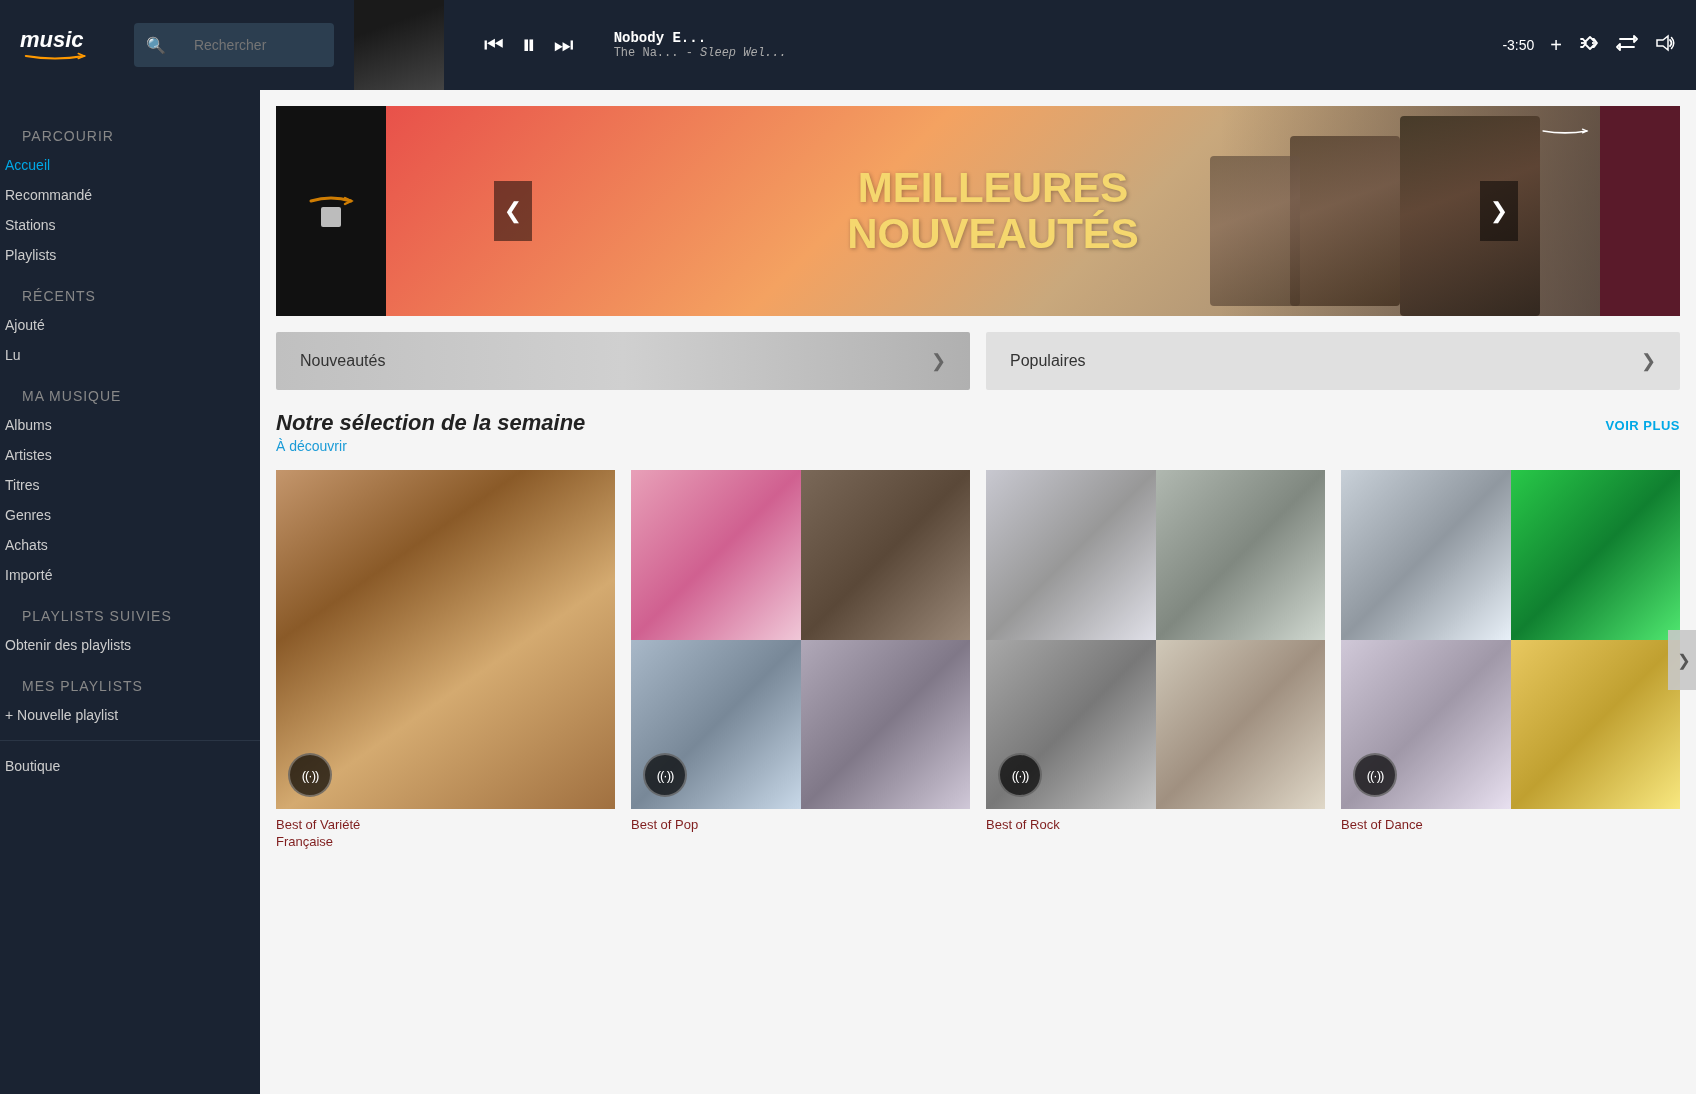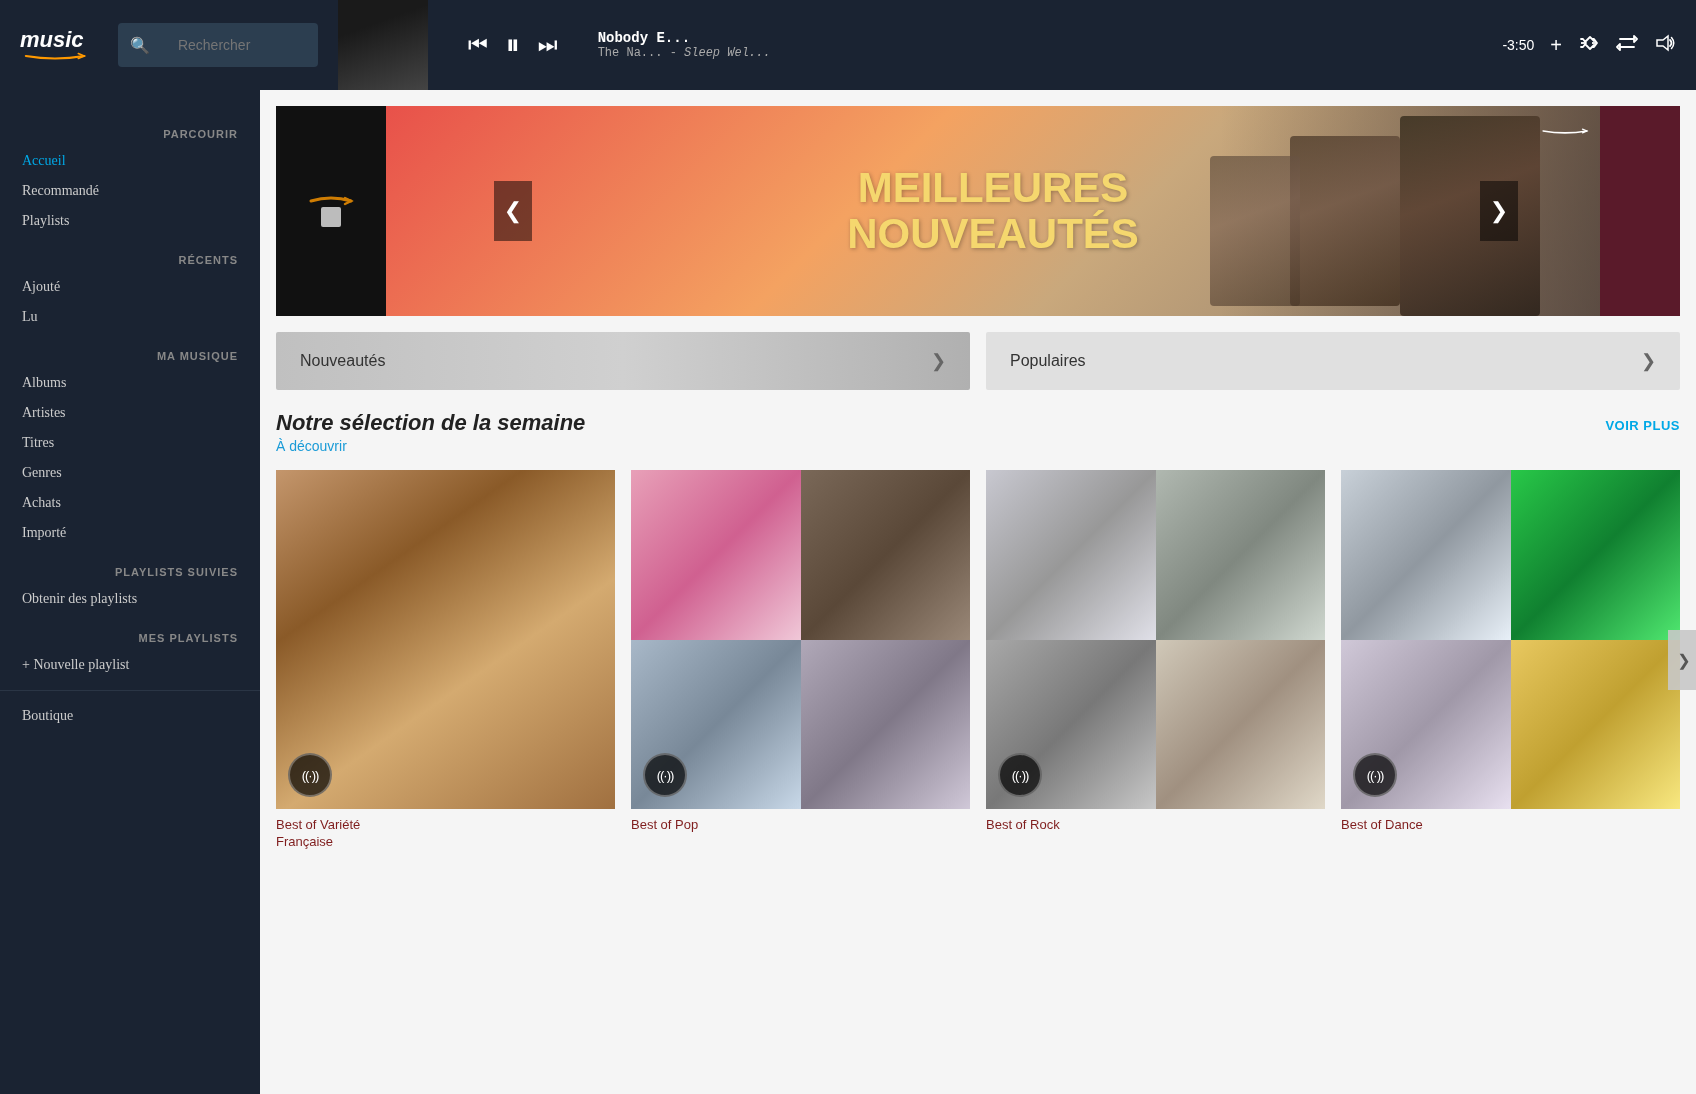--- a/index.html
+++ b/index.html
@@ -12,21 +12,21 @@
       display: flex;
       align-items: center;
       padding: 0 20px;
       gap: 20px;
       flex-shrink: 0;
     }
     .logo-area {
       display: flex;
       flex-direction: column;
       align-items: flex-start;
-      margin-right: 8px;
+      margin-right: 24px;
     }
     .logo-music {
       color: white;
       font-size: 22px;
       font-style: italic;
       font-weight: bold;
       line-height: 1;
     }
     .logo-amazon-arrow {
       width: 70px;
@@ -119,33 +119,31 @@
     
     .sidebar {
       width: 260px;
       background: #1a2332;
       color: white;
       flex-shrink: 0;
       overflow-y: auto;
       padding: 20px 0;
     }
     .sidebar-section-title {
-      font-size: 11px;
-      font-weight: bold;
+      font-size: 14px;
+      font-weight: normal;
       color: #888;
       letter-spacing: 1px;
       padding: 18px 22px 6px;
-      text-align: right;
     }
     .sidebar-item {
-      padding: 7px 22px;
+      padding: 7px 5px;
       font-size: 14px;
       cursor: pointer;
       color: #ccc;
-      font-family: Liberation Serif, serif;
     }
     .sidebar-item.active { color: #00a8e6; }
     .sidebar-divider { height: 1px; background: #2a3545; margin: 10px 0; }
 
     
     .content {
       flex: 1;
       background: #f5f5f5;
       overflow-y: auto;
       padding: 0;
@@ -387,20 +385,21 @@
     </button>
   </div>
 </div>
 
 <div class="main-layout">
 
   <div class="sidebar">
     <div class="sidebar-section-title">PARCOURIR</div>
     <div class="sidebar-item active">Accueil</div>
     <div class="sidebar-item">Recommandé</div>
+    <div class="sidebar-item">Stations</div>
     <div class="sidebar-item">Playlists</div>
 
     <div class="sidebar-section-title">RÉCENTS</div>
     <div class="sidebar-item">Ajouté</div>
     <div class="sidebar-item">Lu</div>
 
     <div class="sidebar-section-title">MA MUSIQUE</div>
     <div class="sidebar-item">Albums</div>
     <div class="sidebar-item">Artistes</div>
     <div class="sidebar-item">Titres</div>

